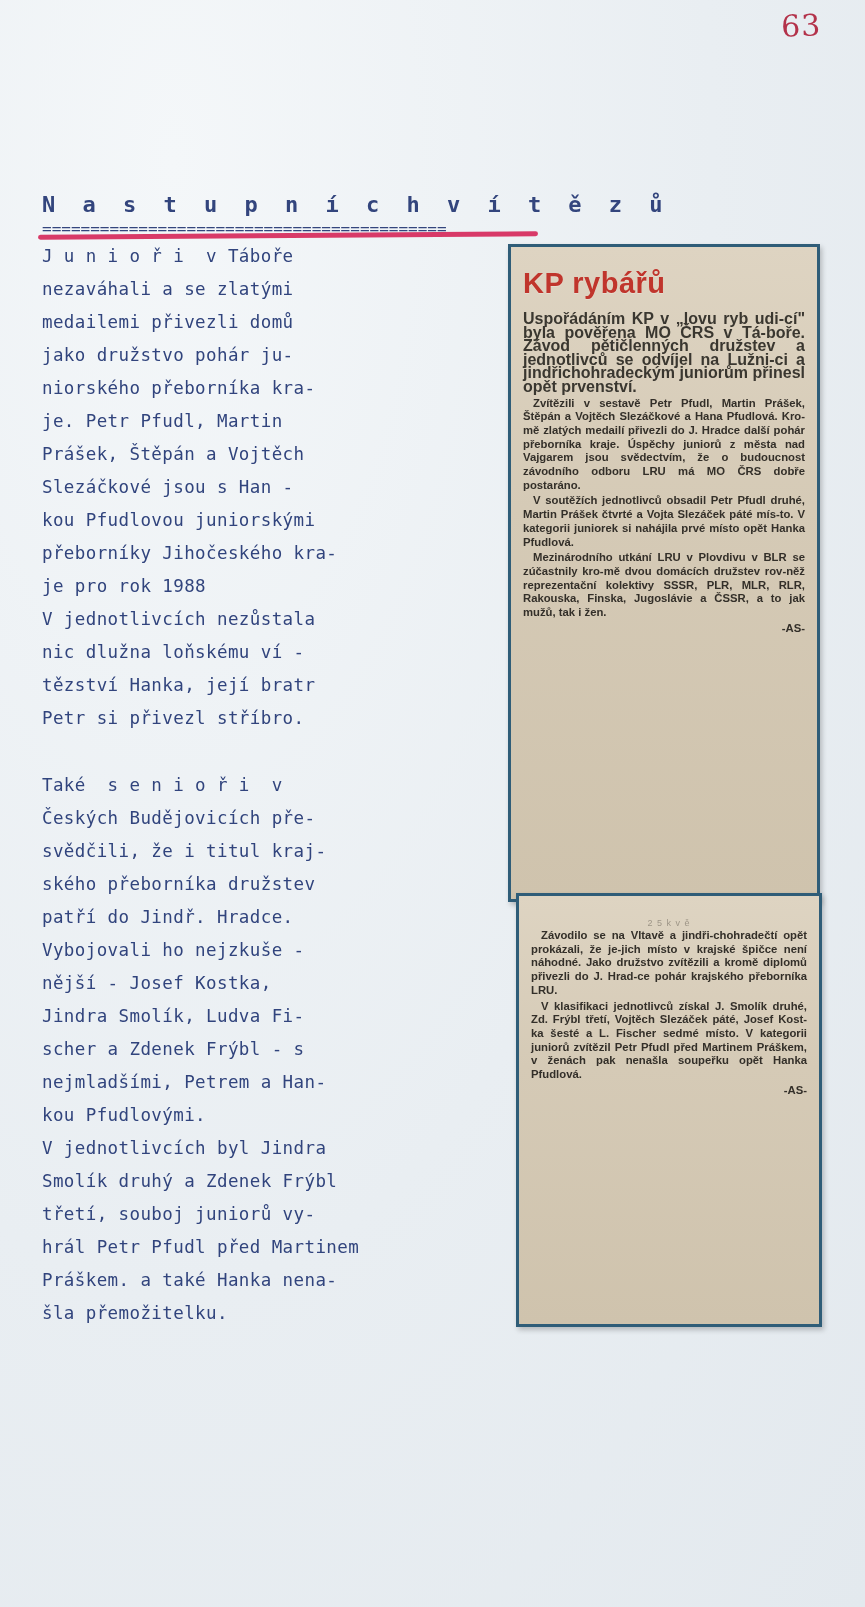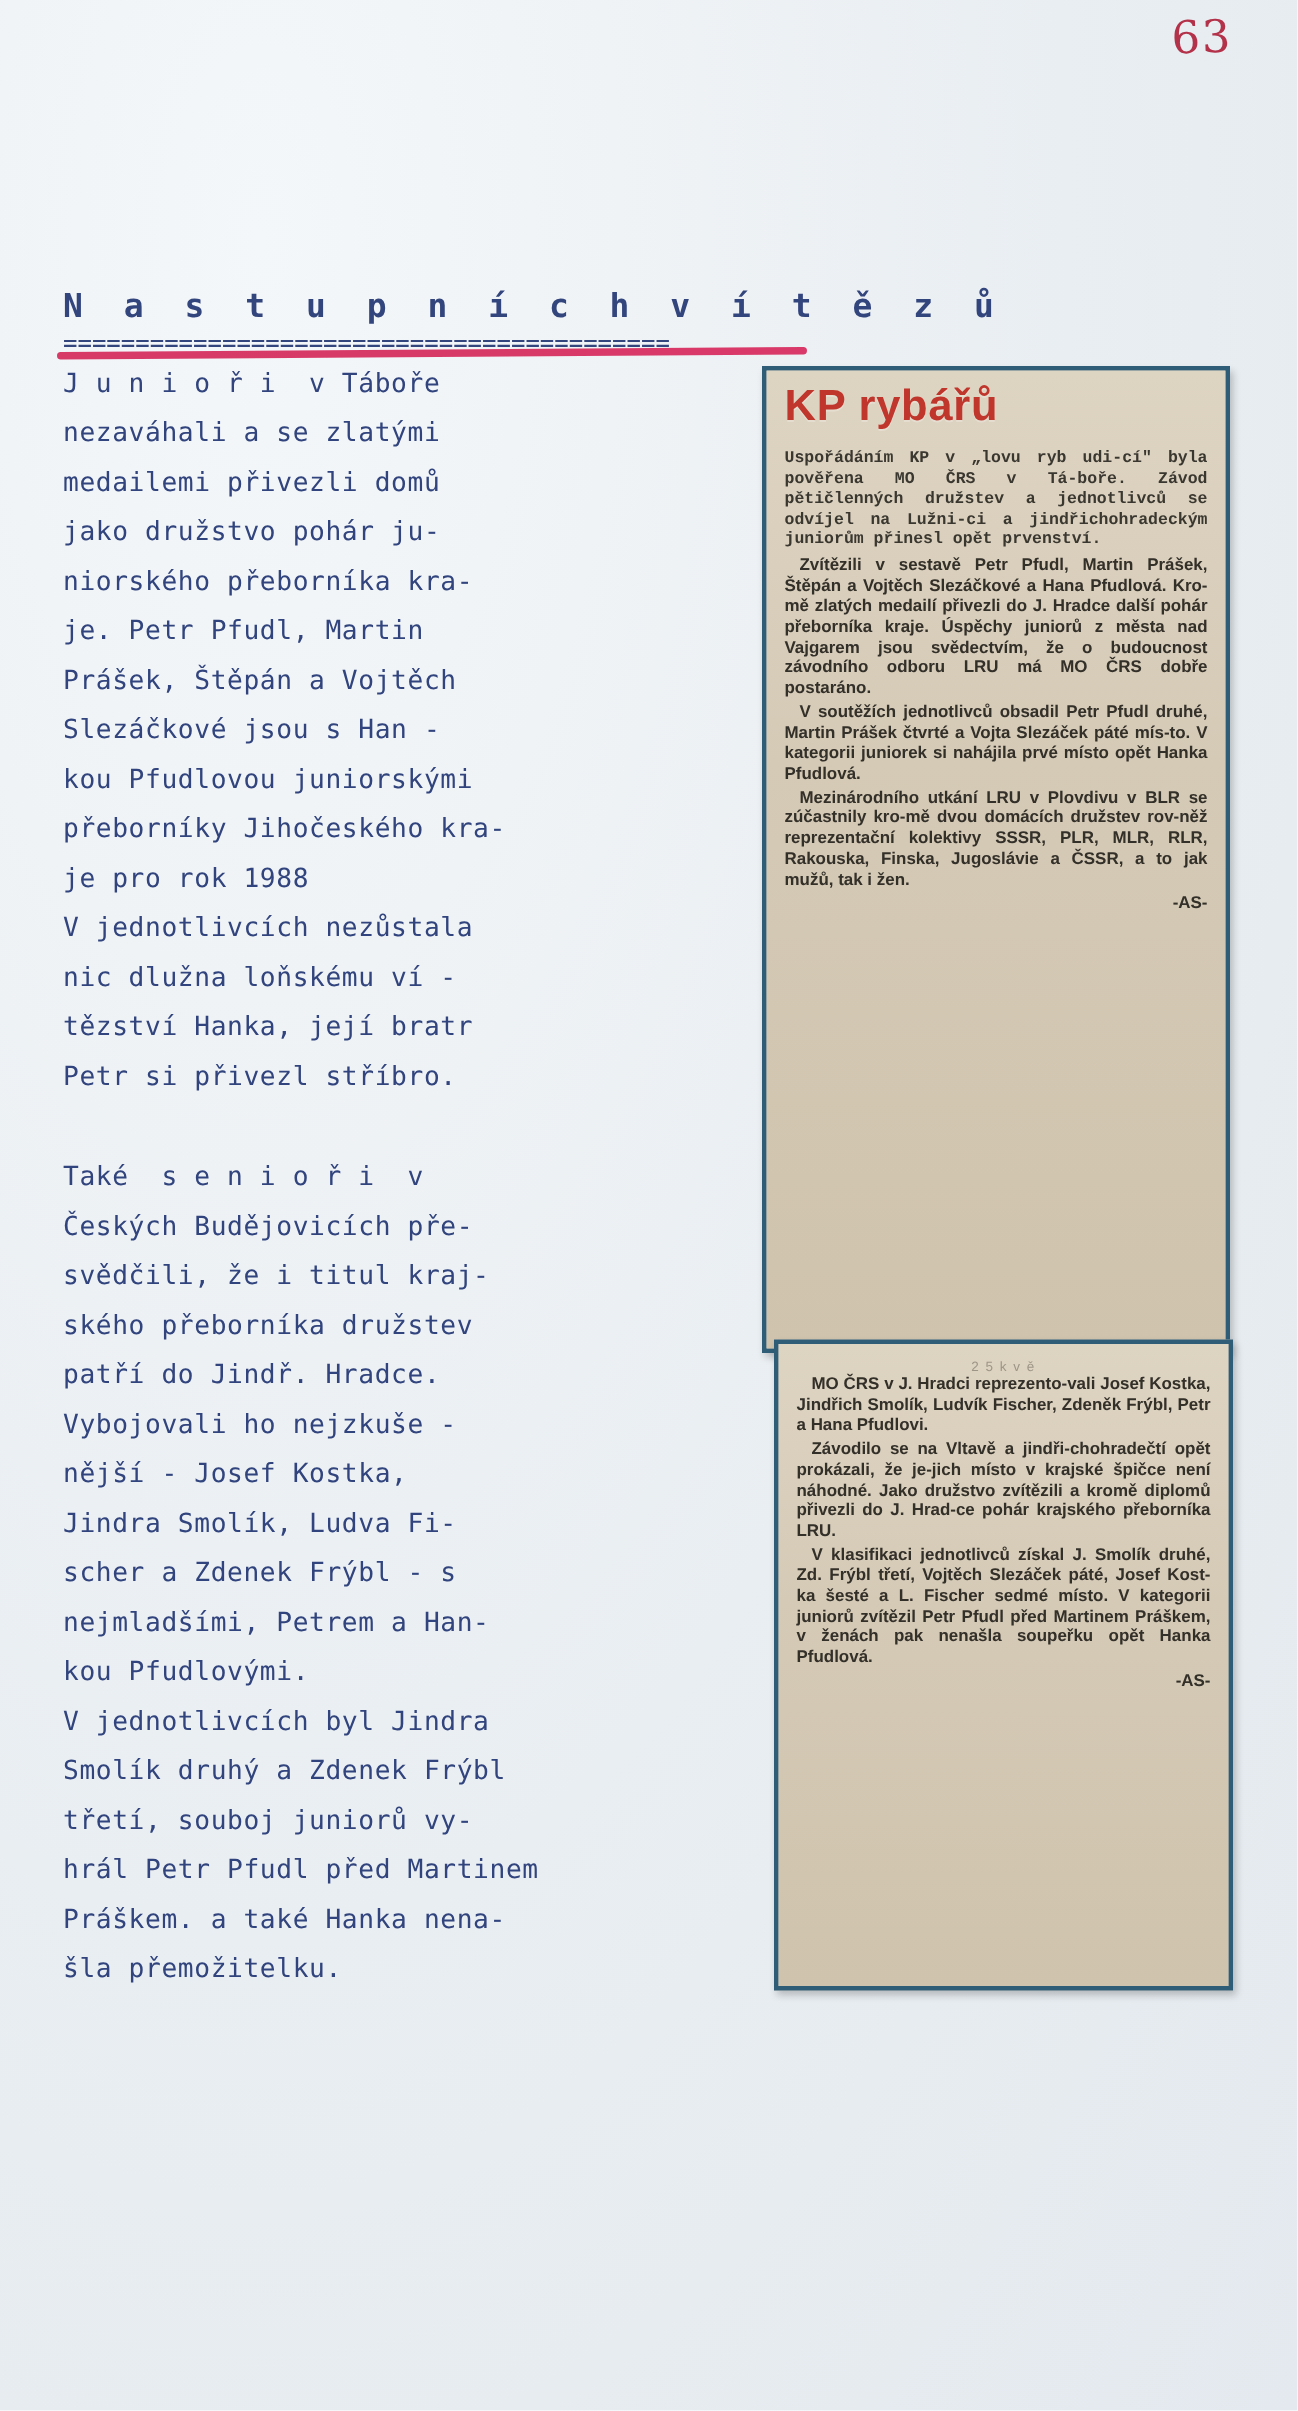--- a/index.html
+++ b/index.html
@@ -98,21 +98,21 @@
     border: 3px solid #2f5d78;
     box-shadow: 2px 3px 5px rgba(0,0,0,.22);
     overflow: hidden;
   }
   .clip-inner {
     background:
       linear-gradient(180deg, #ded4c2 0%, #d5cab6 40%, #cfc3ad 100%);
     width: 100%;
     height: 100%;
     box-sizing: border-box;
-    padding: 10px 12px 8px 12px;
+    padding: 22px 12px 8px 12px;
   }
   .clip1 {
     left: 508px;
     top: 244px;
     width: 306px;
     height: 652px;
   }
   .clip2 {
     left: 516px;
     top: 893px;
@@ -123,22 +123,22 @@
     font-family: "Liberation Sans", sans-serif;
     font-weight: bold;
     font-size: 29px;
     color: #c0352c;
     letter-spacing: .5px;
     line-height: 1.0;
     margin-bottom: 6px;
     text-shadow: 0 1px 0 rgba(255,255,255,.25);
   }
   .clip-lead {
-    font-family: Liberation Mono, monospace;
-    font-size: 11px;
+    font-family: Liberation Sans, sans-serif;
+    font-size: 16px;
     line-height: 13.6px;
     color: #3a3730;
     text-align: justify;
     margin: 14px 0 3px 0;
     font-weight: bold;
   }
   .clip-p {
     font-family: Liberation Sans, sans-serif;
     font-size: 11.3px;
     line-height: 13.7px;
@@ -220,20 +220,19 @@
       <p class="clip-p">Zvítězili v sestavě Petr Pfudl, Martin Prášek, Štěpán a Vojtěch Slezáčkové a Hana Pfudlová. Kro-mě zlatých medailí přivezli do J. Hradce další pohár přeborníka kraje. Úspěchy juniorů z města nad Vajgarem jsou svědectvím, že o budoucnost závodního odboru LRU má MO ČRS dobře postaráno.</p>
       <p class="clip-p">V soutěžích jednotlivců obsadil Petr Pfudl druhé, Martin Prášek čtvrté a Vojta Slezáček páté mís-to. V kategorii juniorek si nahájila prvé místo opět Hanka Pfudlová.</p>
       <p class="clip-p">Mezinárodního utkání LRU v Plovdivu v BLR se zúčastnily kro-mě dvou domácích družstev rov-něž reprezentační kolektivy SSSR, PLR, MLR, RLR, Rakouska, Finska, Jugoslávie a ČSSR, a to jak mužů, tak i žen.</p>
       <p class="clip-p sig">-AS-</p>
     </div>
   </div>
 
   <div class="clip clip2">
     <div class="clip-inner">
       <div class="clip-top-scrap">2 5  k v ě</div>
-      <p class="clip-p">MO ČRS v J. Hradci reprezento-vali Josef Kostka, Jindřich Smolík, Ludvík Fischer, Zdeněk Frýbl, Petr a Hana Pfudlovi.</p>
       <p class="clip-p">Závodilo se na Vltavě a jindři-chohradečtí opět prokázali, že je-jich místo v krajské špičce není náhodné. Jako družstvo zvítězili a kromě diplomů přivezli do J. Hrad-ce pohár krajského přeborníka LRU.</p>
       <p class="clip-p">V klasifikaci jednotlivců získal J. Smolík druhé, Zd. Frýbl třetí, Vojtěch Slezáček páté, Josef Kost-ka šesté a L. Fischer sedmé místo. V kategorii juniorů zvítězil Petr Pfudl před Martinem Práškem, v ženách pak nenašla soupeřku opět Hanka Pfudlová.</p>
       <p class="clip-p sig">-AS-</p>
     </div>
   </div>
 
 </div>
 
 </body></html>

